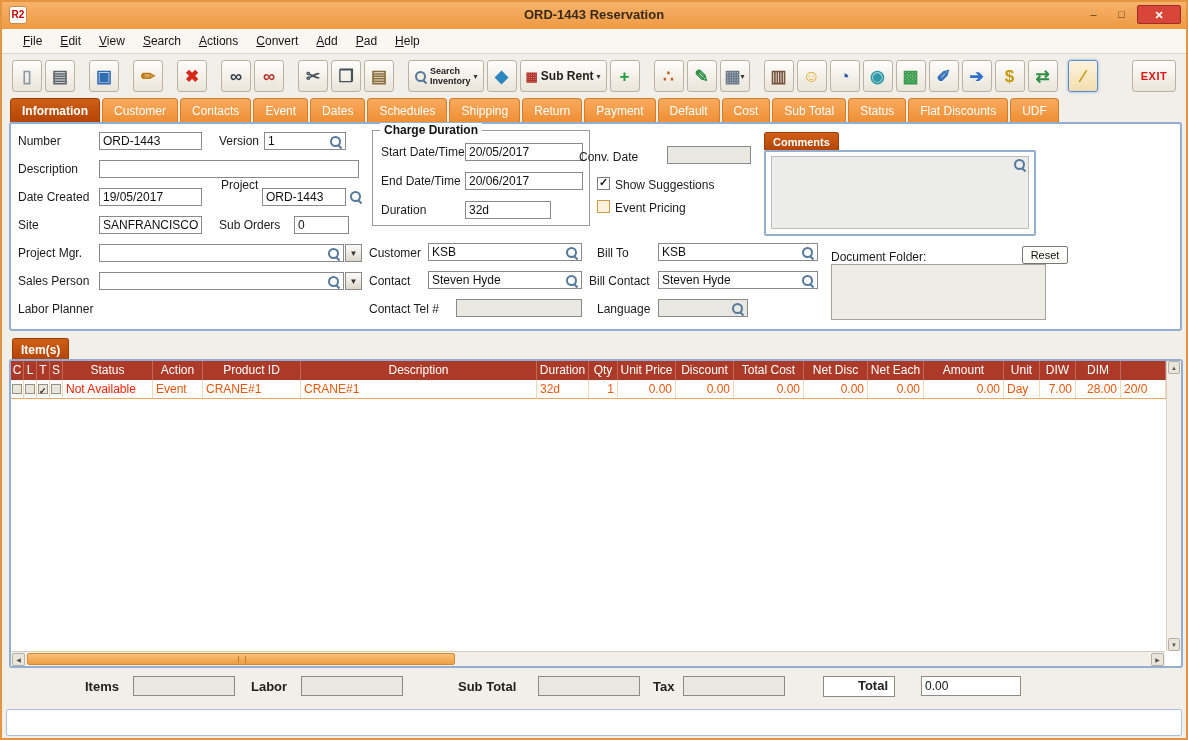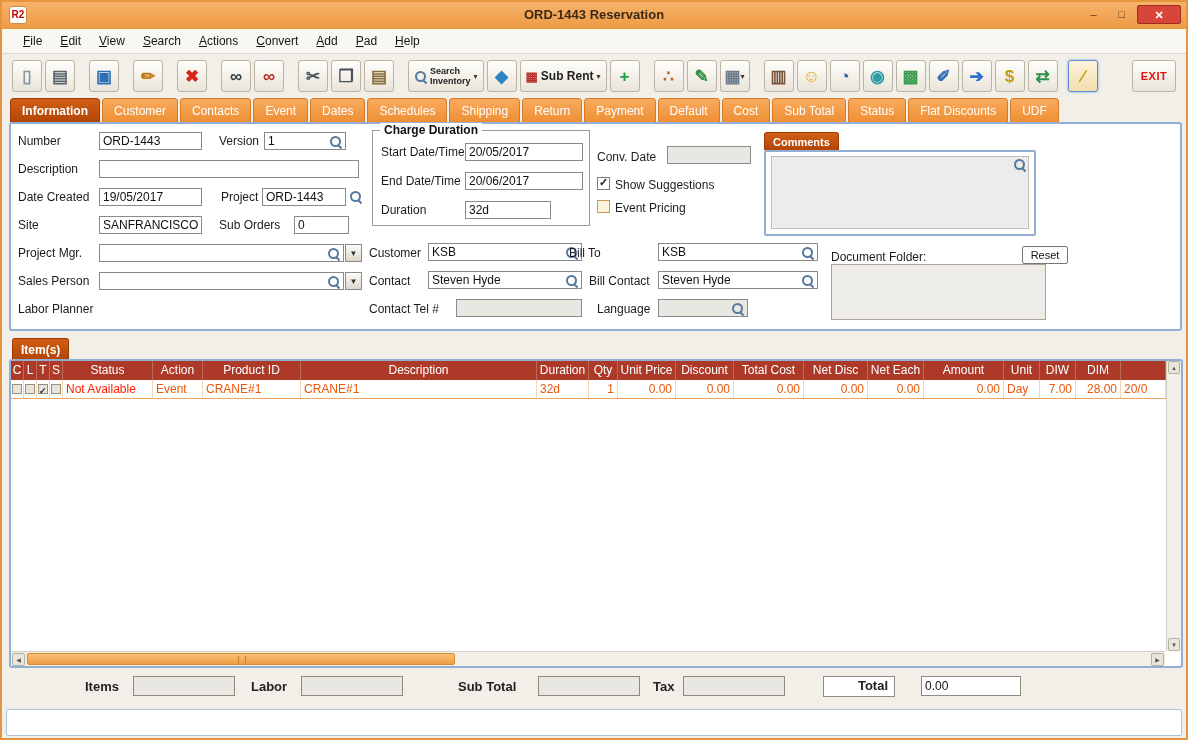--- a/index.html
+++ b/index.html
@@ -258,21 +258,21 @@
 
     <div class="lbl" style="left:7px;top:38px">Description</div>
     <div class="fld" style="left:88px;top:36px;width:260px">
         <span class="val"></span>
       </div>
 
     <div class="lbl" style="left:7px;top:66px">Date Created</div>
     <div class="fld" style="left:88px;top:64px;width:103px">
         <span class="val">19/05/2017</span>
       </div>
-    <div class="lbl" style="left:210px;top:66px">Project</div>
+    <div class="lbl" style="left:210px;top:54px">Project</div>
     <div class="fld" style="left:251px;top:64px;width:84px">
         <span class="val">ORD-1443</span>
       </div>
     <span class="mag" style="position:absolute;left:338px;top:66px"></span>
 
     <div class="lbl" style="left:7px;top:94px">Site</div>
     <div class="fld" style="left:88px;top:92px;width:103px">
         <span class="val">SANFRANCISCO</span>
       </div>
     <div class="lbl" style="left:208px;top:94px">Sub Orders</div>
@@ -305,36 +305,36 @@
       <div class="lbl" style="left:8px;top:43px">End Date/Time</div>
       <div class="fld" style="left:92px;top:41px;width:118px">
           <span class="val">20/06/2017</span>
         </div>
       <div class="lbl" style="left:8px;top:72px">Duration</div>
       <div class="fld" style="left:92px;top:70px;width:86px">
           <span class="val">32d</span>
         </div>
     </div>
 
-    <div class="lbl" style="left:586px;top:26px">Conv. Date</div>
+    <div class="lbl" style="left:568px;top:26px">Conv. Date</div>
     <div class="fld gray" style="left:656px;top:22px;width:84px">
         <span class="val"></span>
       </div>
 
     <div class="cb checked" style="left:586px;top:53px"></div>
     <div class="cklabel" style="left:604px;top:54px">Show Suggestions</div>
     <div class="cb warm" style="left:586px;top:76px"></div>
     <div class="cklabel" style="left:604px;top:77px">Event Pricing</div>
 
     <div class="lbl" style="left:358px;top:122px">Customer</div>
     <div class="fld" style="left:417px;top:119px;width:154px">
         <span class="val">KSB</span>
         <span class="mag"></span>
       </div>
-    <div class="lbl" style="left:558px;top:122px">Bill To</div>
+    <div class="lbl" style="left:586px;top:122px">Bill To</div>
     <div class="fld" style="left:647px;top:119px;width:160px">
         <span class="val">KSB</span>
         <span class="mag"></span>
       </div>
 
     <div class="lbl" style="left:358px;top:150px">Contact</div>
     <div class="fld" style="left:417px;top:147px;width:154px">
         <span class="val">Steven Hyde</span>
         <span class="mag"></span>
       </div>

